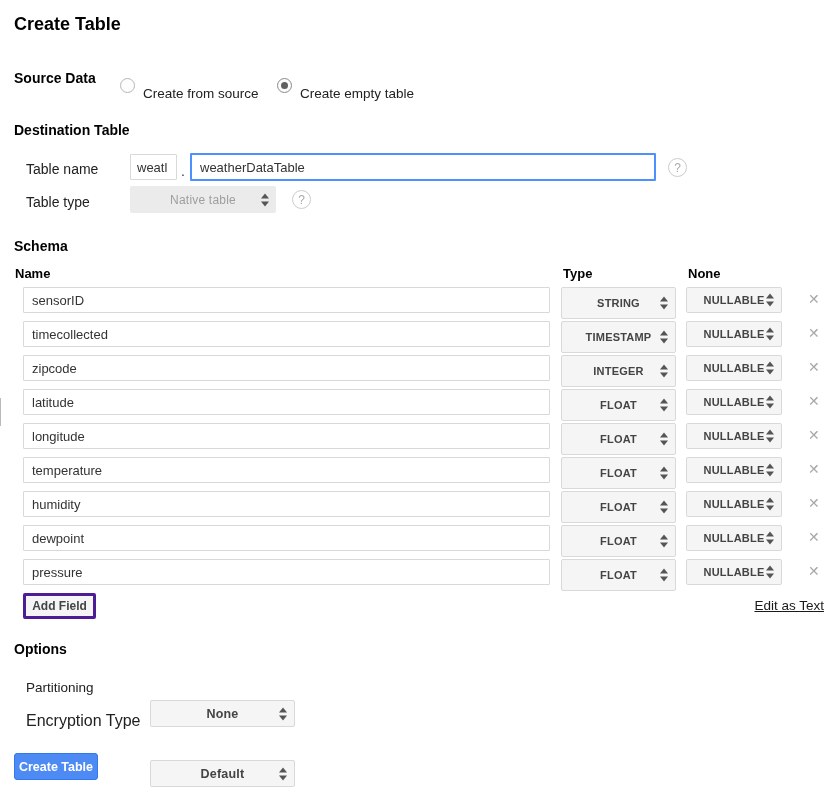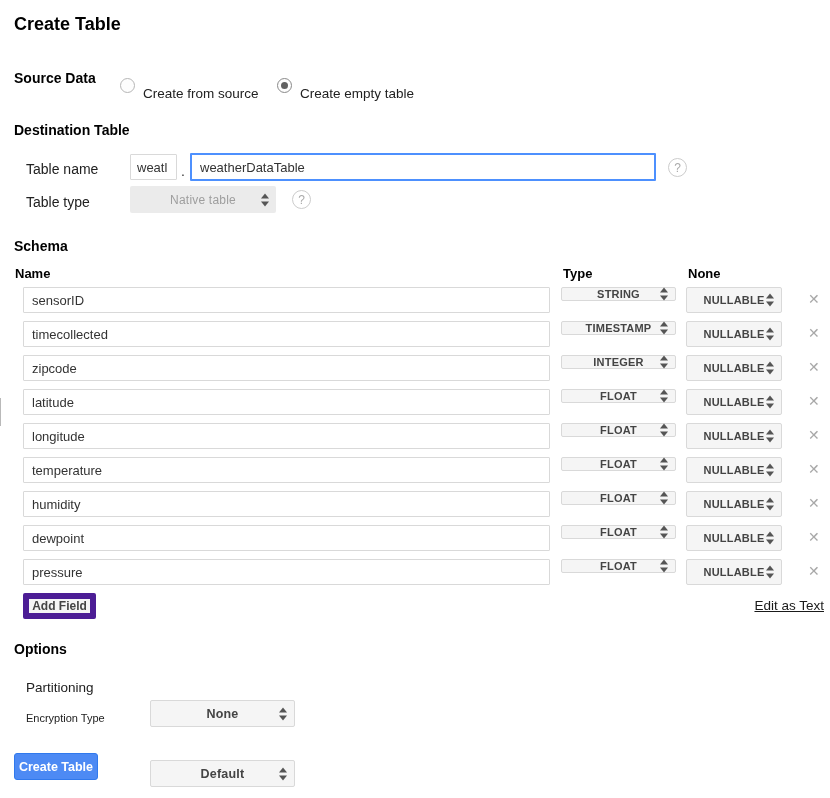--- a/index.html
+++ b/index.html
@@ -59,26 +59,26 @@
     width: 19px; height: 19px; border-radius: 50%; border: 1px solid #ccc;
     color: #aaa; font-size: 12px; display: flex; align-items: center; justify-content: center;
     background: #fff;
   }
 
   .col-header { font-size: 13px; font-weight: bold; color: #000; }
 
   
   .schema-row { position: absolute; left: 0; width: 830px; height: 26px; }
   .schema-row .row-name-input { position: absolute; left: 23px; top: 0; width: 527px; height: 26px; }
-  .schema-row .row-type-select { position: absolute; left: 561px; top: 0; width: 115px; height: 14px; }
+  .schema-row .row-type-select { position: absolute; left: 561px; top: 0; width: 115px; height: 32px; }
   .schema-row .row-mode-select { position: absolute; left: 686px; top: 0; width: 96px; height: 26px; }
   .schema-row .row-remove { position: absolute; left: 808px; top: 4px; font-size: 14px; color: #a8a8a8; cursor: default; }
 
   .gray-button {
-    background: #f5f5f5; border: 6px solid #4c1d95; border-radius: 2px;
+    background: #f5f5f5; border: 3px solid #4c1d95; border-radius: 2px;
     font-family: "Liberation Sans", sans-serif; font-size: 12px; color: #444; font-weight: bold;
     display: flex; align-items: center; justify-content: center; cursor: default;
   }
 
   .link { font-size: 13.5px; color: #1a1a1a; text-decoration: underline; cursor: pointer; }
 
   .blue-button {
     background: #4d8af4; border: 1px solid #3079ed; border-radius: 3px;
     color: #fff; font-size: 12.5px; font-weight: bold;
     display: flex; align-items: center; justify-content: center; cursor: pointer;
@@ -299,21 +299,21 @@
 
   <div class="abs field-label" style="left:26px; top:680px; font-size:13.5px;">Partitioning</div>
   <div class="abs select-box opt" style="left:150px; top:673px; width:145px; height:27px;">
     <span class="select-text">None</span>
     <span class="spinner">
         <i class="up"></i>
         <i class="down"></i>
       </span>
   </div>
 
-  <div class="abs field-label" style="left:26px; top:712px; font-size:11px;">Encryption Type</div>
+  <div class="abs field-label" style="left:26px; top:712px; font-size:16px;">Encryption Type</div>
   <div class="abs select-box opt" style="left:150px; top:706px; width:145px; height:27px;">
     <span class="select-text">Default</span>
     <span class="spinner">
         <i class="up"></i>
         <i class="down"></i>
       </span>
   </div>
 
   <div class="abs blue-button" style="left:14px; top:753px; width:84px; height:27px;">Create Table</div>
 

